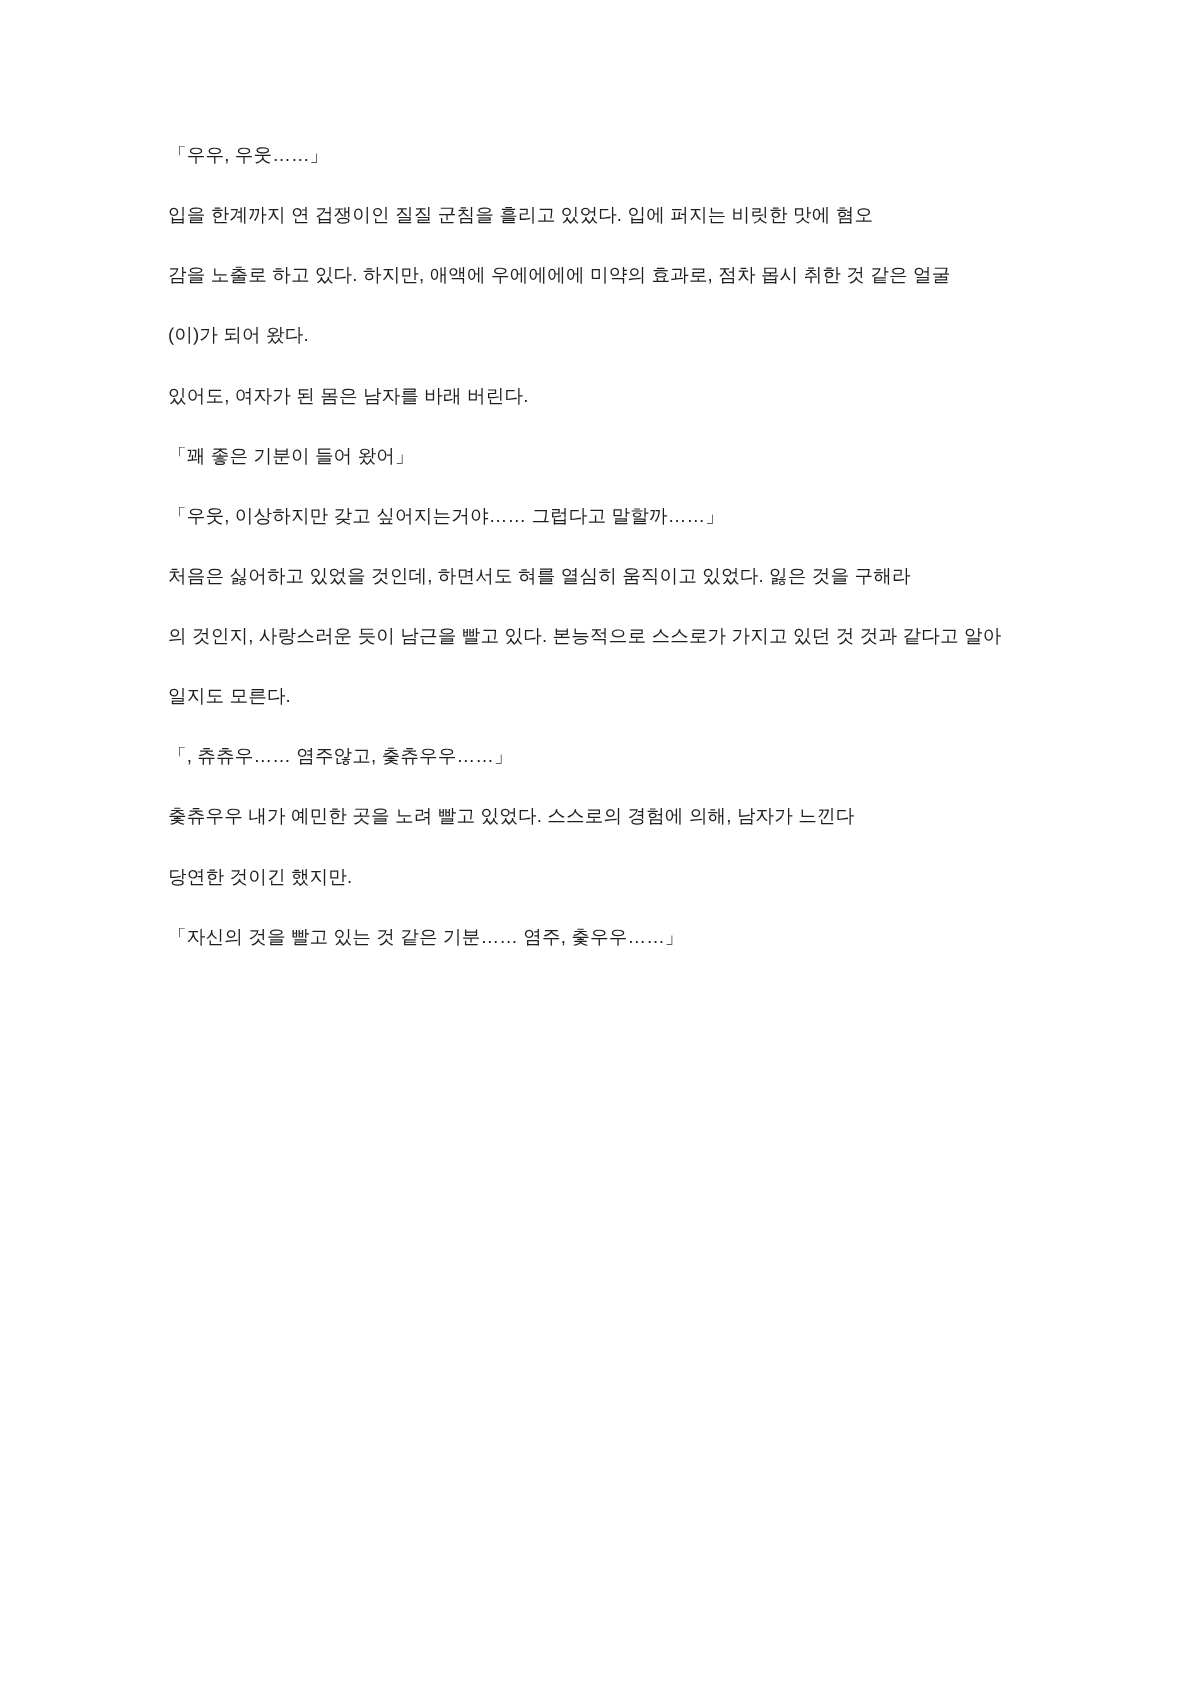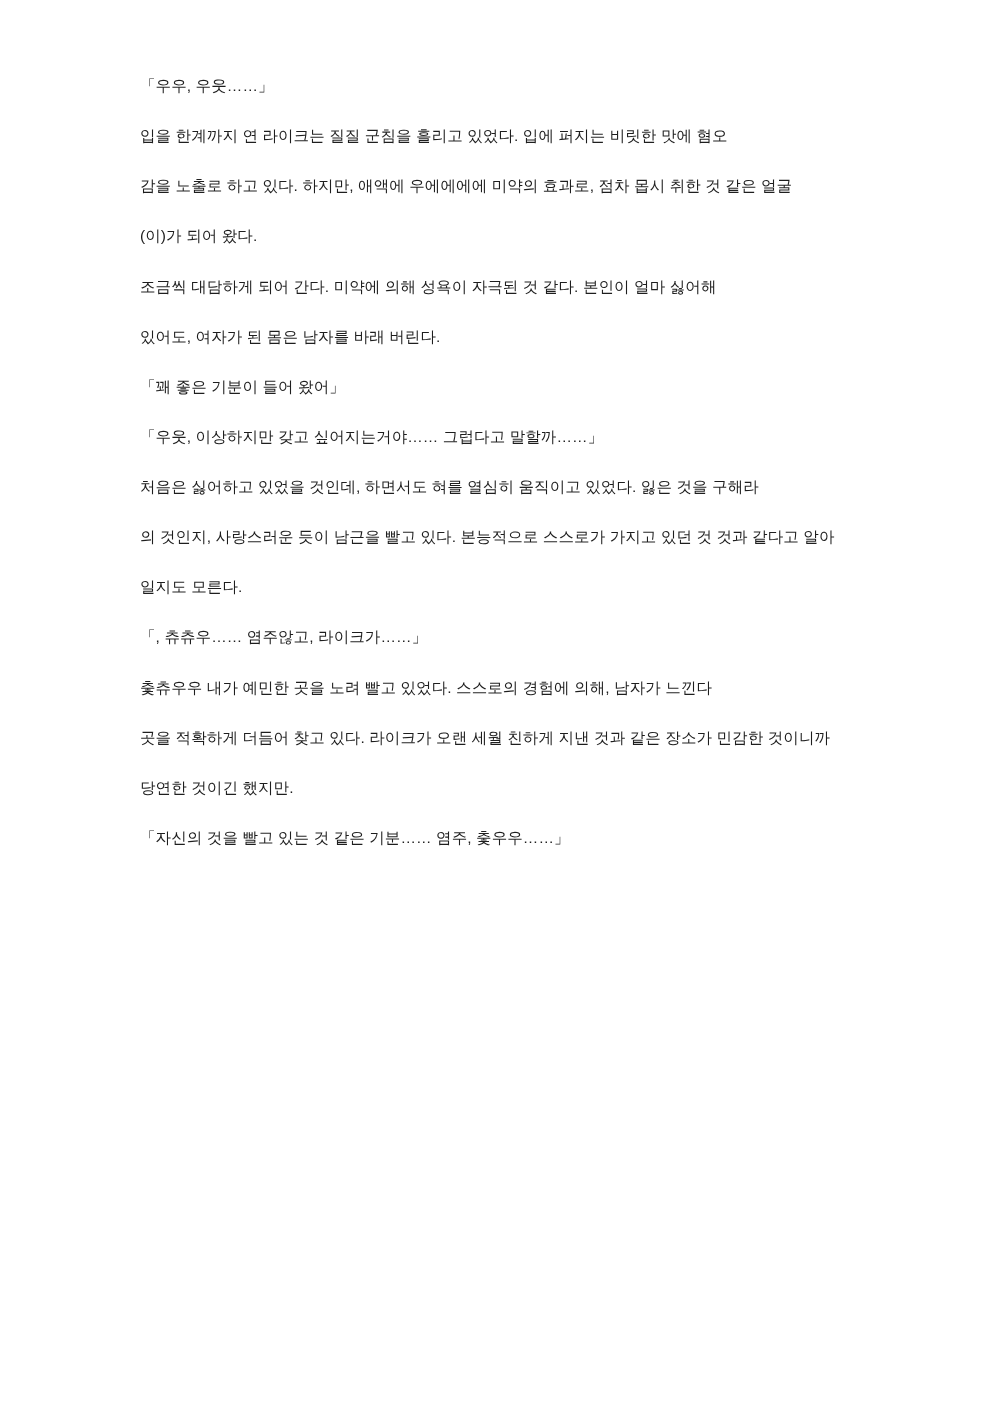--- a/index.html
+++ b/index.html
@@ -10,21 +10,21 @@
   body {
     width: 992px;
     height: 1403px;
     font-family: "Liberation Sans", sans-serif;
     color: #1a1a1a;
   }
   .page {
     box-sizing: border-box;
     width: 992px;
     min-height: 1403px;
-    padding: 72px 140px 60px 140px;
+    padding: 116px 140px 60px 140px;
     background: #ffffff;
   }
   .doc-body {
     display: block;
   }
   .para {
     font-size: 15.5px;
     line-height: 1.75;
     color: #1e1e1e;
     margin: 0 0 23px 0;
@@ -43,30 +43,28 @@
     text-align: left;
   }
 </style>
 </head>
 <body>
 
 <div class="page">
   <div class="doc-body">
 
     <p class="para dialogue">「우우, 우웃……」</p>
-    <p class="para short">입을 한계까지 연 라이크는 질질 군침을 흘리고 있었다. 입에 퍼지는 비릿한 맛에 혐오</p>
+    <p class="para short">입을 한계까지 연 겁쟁이인 질질 군침을 흘리고 있었다. 입에 퍼지는 비릿한 맛에 혐오</p>
     <p class="para">감을 노출로 하고 있다. 하지만, 애액에 우에에에에 미약의 효과로, 점차 몹시 취한 것 같은 얼굴</p>
     <p class="para short">(이)가 되어 왔다.</p>
-    <p class="para short">조금씩 대담하게 되어 간다. 미약에 의해 성욕이 자극된 것 같다. 본인이 얼마 싫어해</p>
     <p class="para short">있어도, 여자가 된 몸은 남자를 바래 버린다.</p>
     <p class="para dialogue">「꽤 좋은 기분이 들어 왔어」</p>
     <p class="para dialogue">「우웃, 이상하지만 갖고 싶어지는거야…… 그럽다고 말할까……」</p>
     <p class="para short">처음은 싫어하고 있었을 것인데, 하면서도 혀를 열심히 움직이고 있었다. 잃은 것을 구해라</p>
     <p class="para">의 것인지, 사랑스러운 듯이 남근을 빨고 있다. 본능적으로 스스로가 가지고 있던 것 것과 같다고 알아</p>
     <p class="para short">일지도 모른다.</p>
-    <p class="para dialogue">「, 츄츄우…… 염주않고, 라이크가……」</p>
+    <p class="para dialogue">「, 츄츄우…… 염주않고, 춫츄우우……」</p>
     <p class="para short">춫츄우우 내가 예민한 곳을 노려 빨고 있었다. 스스로의 경험에 의해, 남자가 느낀다</p>
-    <p class="para">곳을 적확하게 더듬어 찾고 있다. 라이크가 오랜 세월 친하게 지낸 것과 같은 장소가 민감한 것이니까</p>
     <p class="para short">당연한 것이긴 했지만.</p>
     <p class="para dialogue">「자신의 것을 빨고 있는 것 같은 기분…… 염주, 춫우우……」</p>
 
   </div>
 </div>
 
 </body></html>

